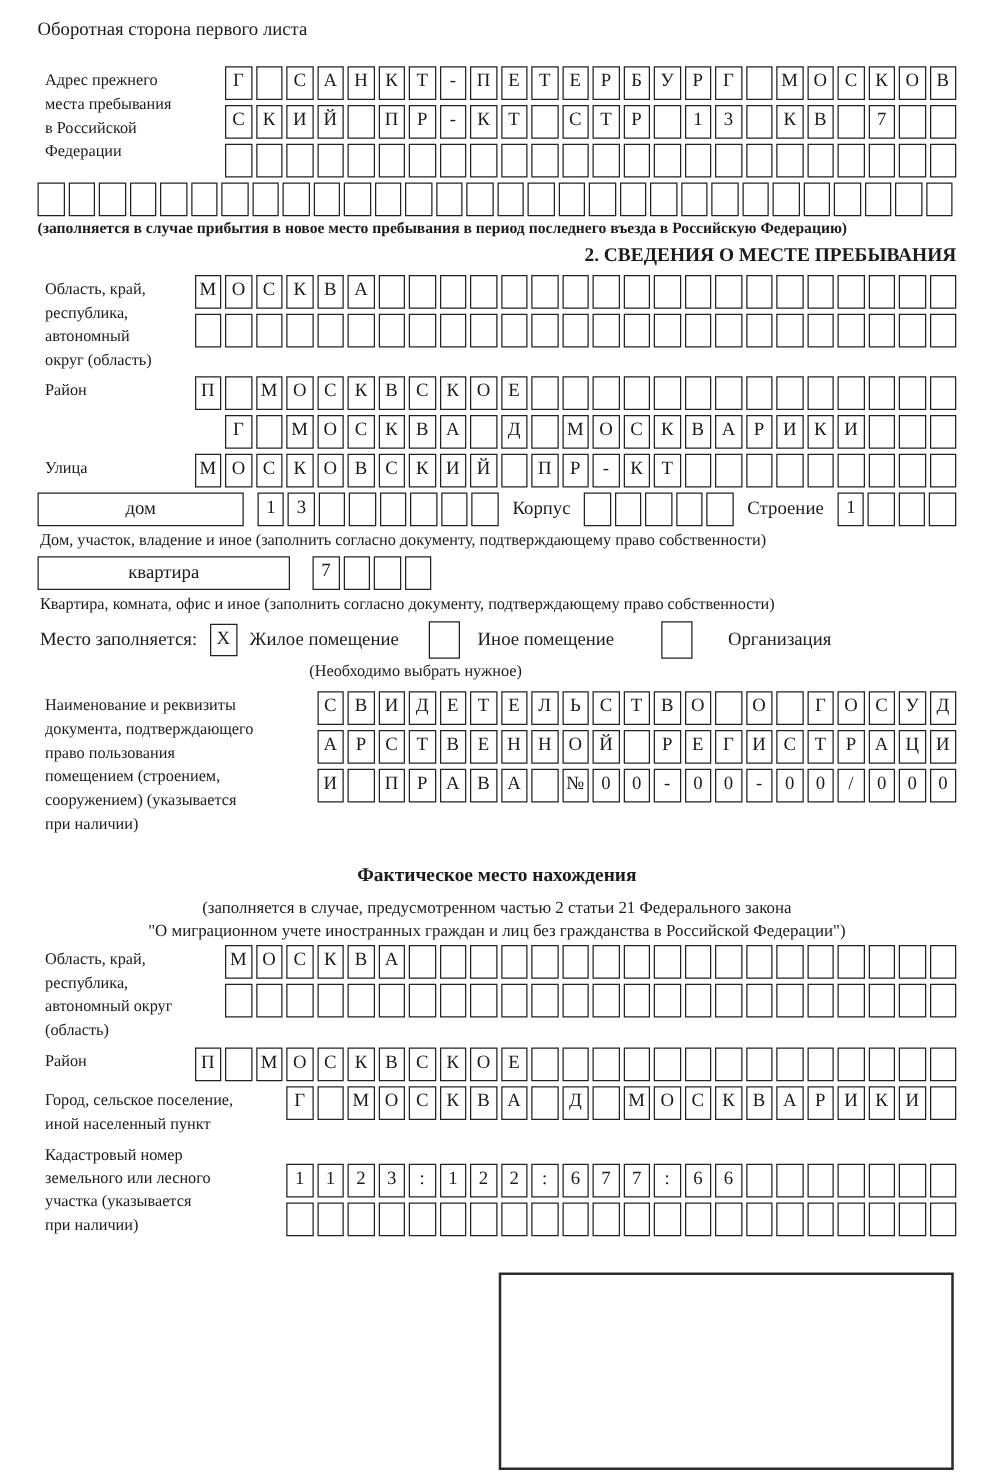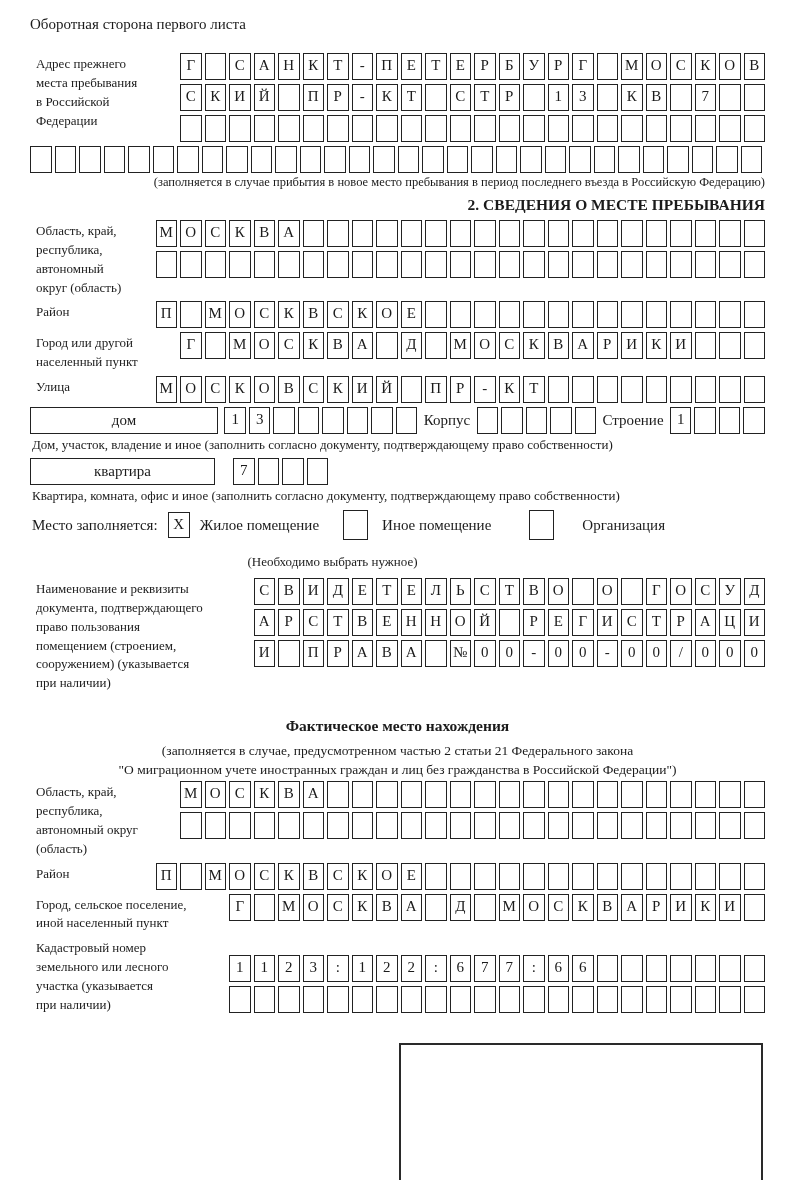--- a/index.html
+++ b/index.html
@@ -16,39 +16,39 @@
   .boxrow{display:flex;gap:3px;}
   .cell{
     box-sizing:border-box;flex:0 0 21.5px;width:21.5px;height:27px;
     border:1.6px solid #222;background:#fff;
     font-size:15px;line-height:23px;text-align:center;overflow:hidden;
   }
   .form-row{display:flex;align-items:flex-start;margin-bottom:4px;}
   .form-row .rows{margin-left:auto;display:flex;flex-direction:column;gap:4px;align-items:flex-end;}
   .label{font-size:13px;line-height:1.45;white-space:pre-line;padding-left:6px;padding-top:2px;}
 
-  .small-note{font-size:12.5px;text-align:right;margin:2px 0 6px 0;}
+  .small-note{font-size:12.5px;text-align:left;margin:2px 0 6px 0;font-weight:bold;}
   .sec-title{font-size:15.5px;font-weight:bold;text-align:right;margin:6px 0 6px 0;}
 
   
   .widebox{
     box-sizing:border-box;height:27px;border:1.6px solid #222;
     display:flex;align-items:center;justify-content:center;font-size:15px;
   }
   .dom-row{display:flex;align-items:center;justify-content:space-between;margin-bottom:3px;}
   .inline-label{font-size:15px;white-space:nowrap;}
   .caption{font-size:13px;margin:0 0 5px 2px;}
 
   .mesto-row{display:flex;align-items:center;margin:6px 0 2px 0;}
   .opt-box{
     box-sizing:border-box;width:22px;height:26px;border:1.6px solid #222;
     text-align:center;font-size:15px;line-height:23px;margin:0 10px;
   }
   .opt-box.large{width:25px;height:30px;margin:0 14px;}
-  .vybor-note{font-size:13px;text-align:center;margin:14px 130px 8px 0;}
+  .vybor-note{font-size:13px;text-align:center;margin:2px 130px 8px 0;}
 
   .fact-title{font-size:15.5px;font-weight:bold;text-align:center;margin:24px 0 8px 0;}
   .fact-note{font-size:13.5px;text-align:center;margin:0 0 3px 0;}
   .fact-note:last-of-type{margin-bottom:10px;}
 
   .confirm-box{
     box-sizing:border-box;width:364px;height:158px;border:2px solid #2a2a2a;
     margin:28px 2px 0 auto;background:#fff;
   }
   .mt6{margin-top:6px;gap:48px;}
@@ -272,22 +272,20 @@
           <span class="cell"></span>
           <span class="cell"></span>
           <span class="cell"></span>
           <span class="cell"></span>
           <span class="cell"></span>
         </div>
       </div>
   </div>
 
   <div class="form-row">
-    <div class="label">Город или другой
-населенный пункт</div>
     <div class="rows">
         <div class="boxrow">
           <span class="cell">Г</span>
           <span class="cell"></span>
           <span class="cell">М</span>
           <span class="cell">О</span>
           <span class="cell">С</span>
           <span class="cell">К</span>
           <span class="cell">В</span>
           <span class="cell">А</span>
@@ -338,21 +336,21 @@
           <span class="cell"></span>
           <span class="cell"></span>
           <span class="cell"></span>
           <span class="cell"></span>
           <span class="cell"></span>
         </div>
       </div>
   </div>
 
   <div class="dom-row">
-    <div class="widebox" style="width:188px;">дом</div>
+    <div class="widebox" style="width:165px;">дом</div>
     <div class="boxrow">
         <span class="cell">1</span>
         <span class="cell">3</span>
         <span class="cell"></span>
         <span class="cell"></span>
         <span class="cell"></span>
         <span class="cell"></span>
         <span class="cell"></span>
         <span class="cell"></span>
       </div>
@@ -368,21 +366,21 @@
     <div class="boxrow">
         <span class="cell">1</span>
         <span class="cell"></span>
         <span class="cell"></span>
         <span class="cell"></span>
       </div>
   </div>
   <div class="caption">Дом, участок, владение и иное (заполнить согласно документу, подтверждающему право собственности)</div>
 
   <div class="dom-row" style="justify-content:flex-start;gap:18px;">
-    <div class="widebox" style="width:185px;">квартира</div>
+    <div class="widebox" style="width:202px;">квартира</div>
     <div class="boxrow">
         <span class="cell">7</span>
         <span class="cell"></span>
         <span class="cell"></span>
         <span class="cell"></span>
       </div>
   </div>
   <div class="caption">Квартира, комната, офис и иное (заполнить согласно документу, подтверждающему право собственности)</div>
 
   <div class="mesto-row">

